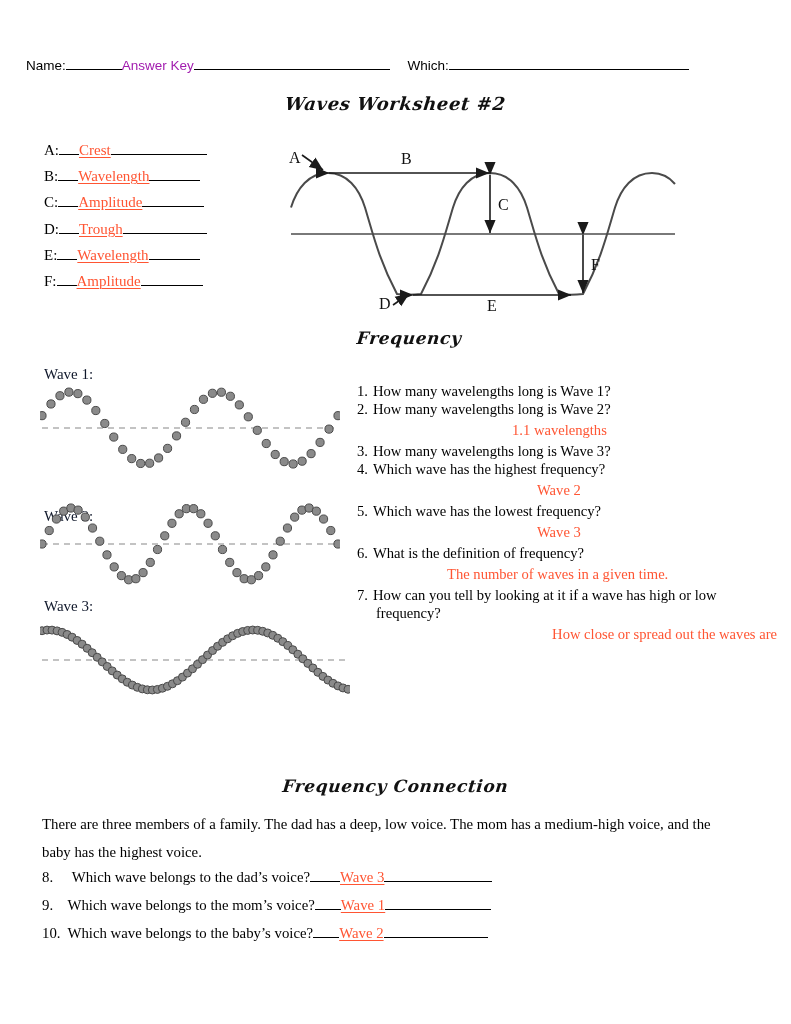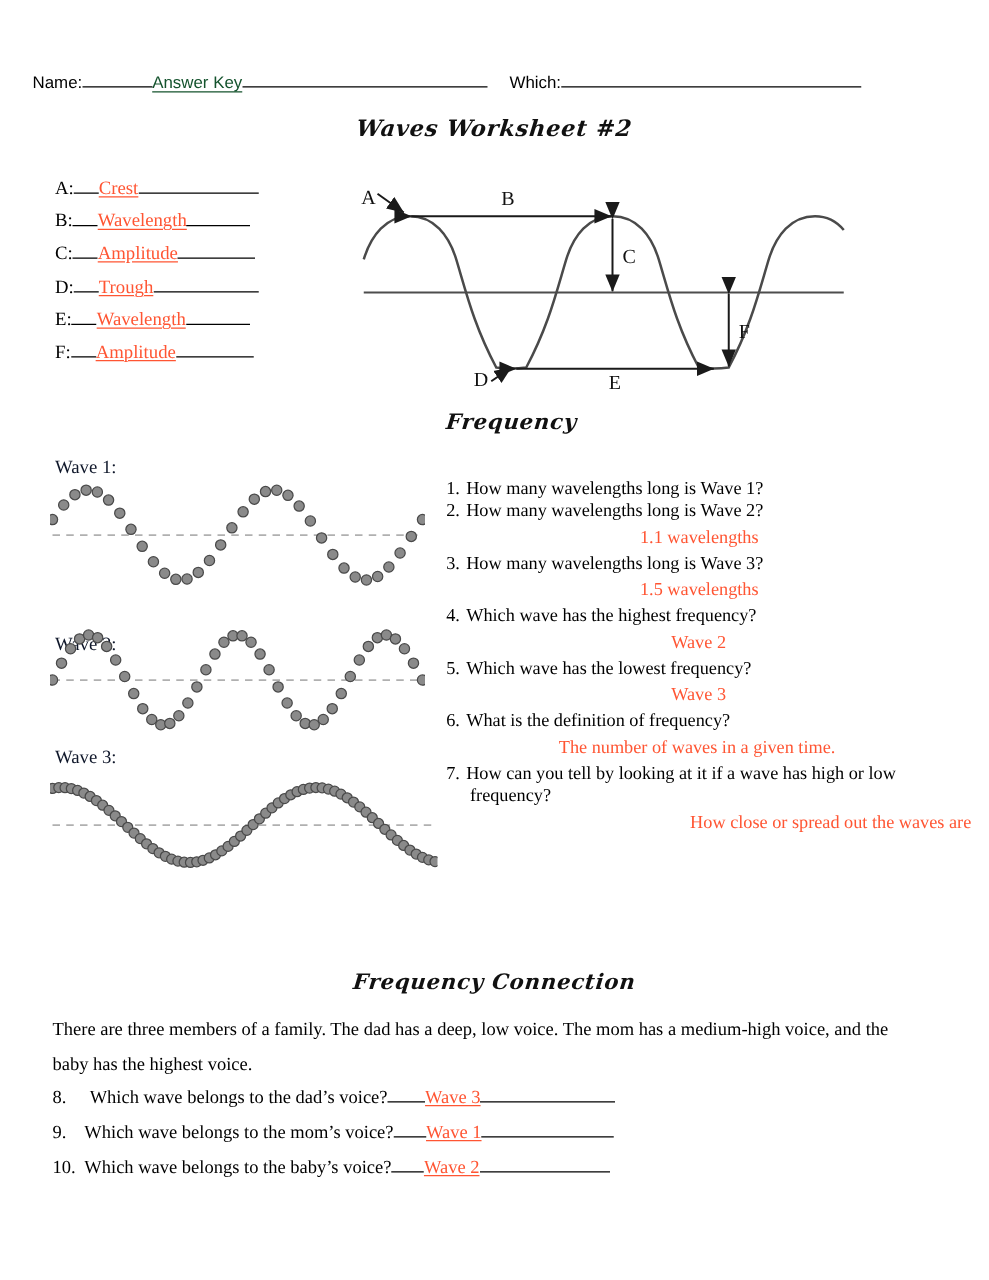--- a/index.html
+++ b/index.html
@@ -24,22 +24,21 @@
   .hdr {
     position: absolute;
     left: 26px;
     top: 55px;
     width: 740px;
     font-family: "Liberation Sans", "DejaVu Sans", sans-serif;
     font-size: 13.5px;
     white-space: nowrap;
   }
   .ans {
-    color: #14532d;
-    text-decoration: underline;
+    color: #a21caf;
     text-underline-offset: 2.5px;
     text-decoration-thickness: 1.3px;
   }
   .gap { display:inline-block; border-bottom:1.4px solid #000; height:14px; vertical-align: baseline; }
   
   .script-title {
     position: absolute;
     font-family: "DejaVu Serif", "Liberation Serif", serif;
     font-weight: bold;
     font-style: italic;
@@ -395,21 +394,20 @@
     <div class="q">
       <span class="num">2.</span>
       <span class="txt">How many wavelengths long is Wave 2?</span>
     </div>
     <div class="qa c2">1.1 wavelengths</div>
 
     <div class="q">
       <span class="num">3.</span>
       <span class="txt">How many wavelengths long is Wave 3?</span>
     </div>
-    <div class="qa c3">1.5 wavelengths</div>
 
     <div class="q">
       <span class="num">4.</span>
       <span class="txt">Which wave has the highest frequency?</span>
     </div>
     <div class="qa c4">Wave 2</div>
 
     <div class="q">
       <span class="num">5.</span>
       <span class="txt">Which wave has the lowest frequency?</span>

